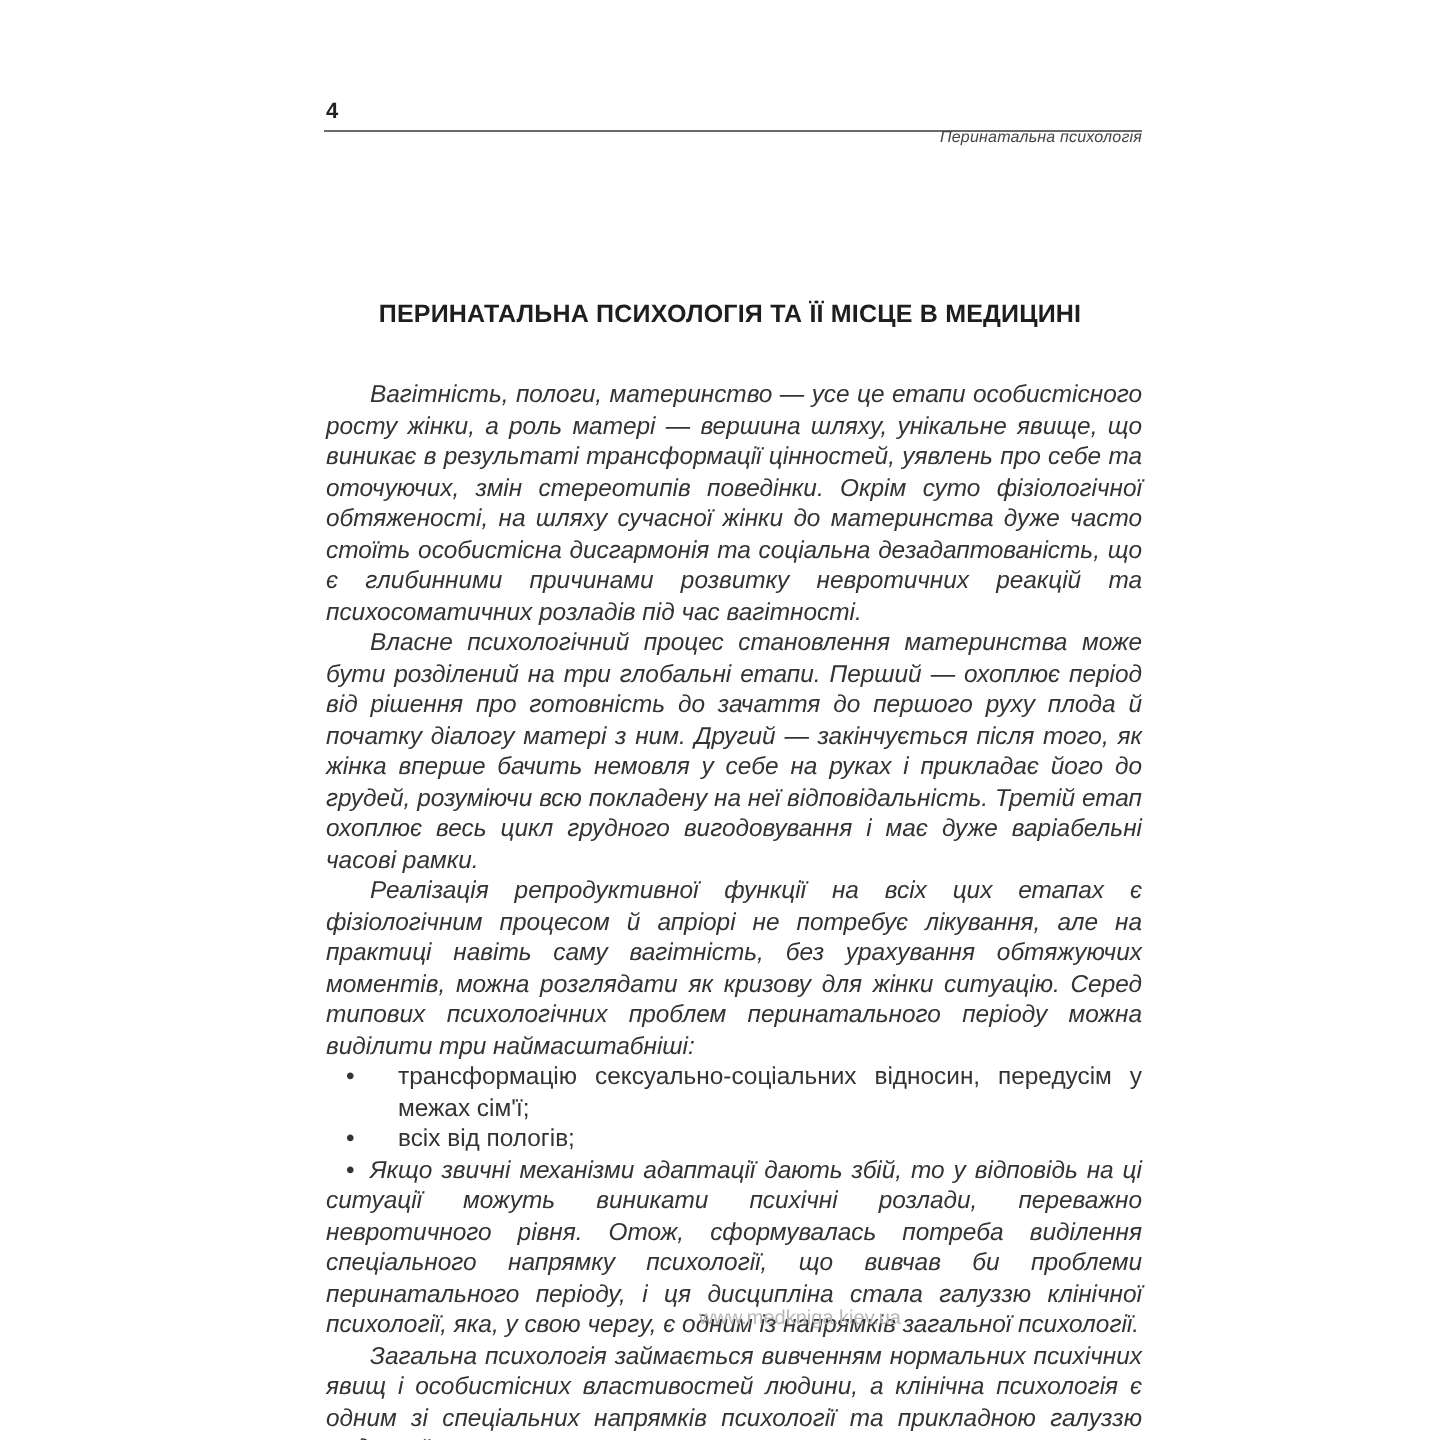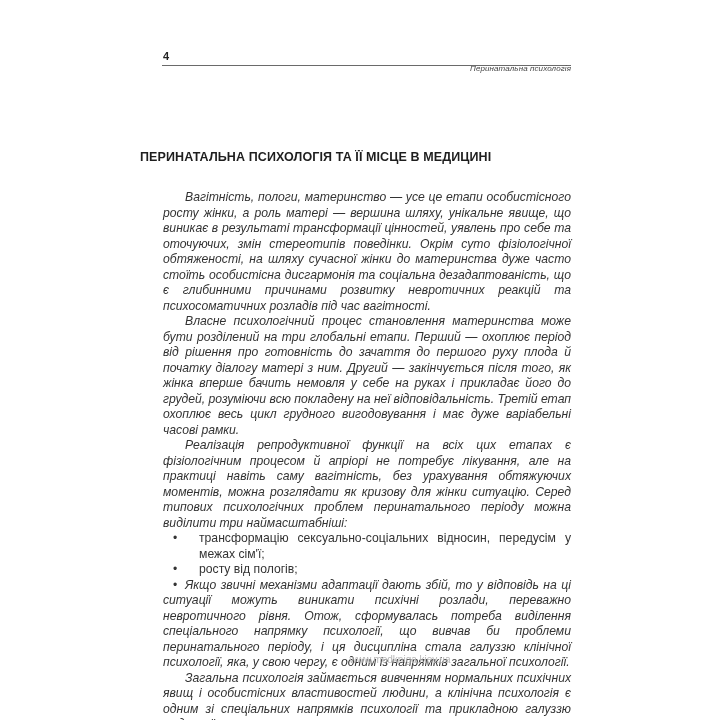--- a/index.html
+++ b/index.html
@@ -44,20 +44,21 @@
       font-size: 8px;
       font-style: italic;
       color: #444;
       letter-spacing: 0.1px;
     }
     .chapter-title {
       position: absolute;
       left: 140px;
       width: 450px;
       top: 150px;
+      text-align: center;
       font-size: 12.5px;
       font-weight: bold;
       color: #1e1e1e;
       letter-spacing: 0.1px;
     }
     .body-text {
       position: absolute;
       left: 163px;
       top: 190px;
       width: 408px;
@@ -114,21 +115,21 @@
     <p>Вагітність, пологи, материнство — усе це етапи особистісного росту жінки, а роль матері — вершина шляху, унікальне явище, що виникає в результаті трансформації цінностей, уявлень про себе та оточуючих, змін стереотипів поведінки. Окрім суто фізіологічної обтяженості, на шляху сучасної жінки до материнства дуже часто стоїть особистісна дисгармонія та соціальна дезадаптованість, що є глибинними причинами розвитку невротичних реакцій та психосоматичних розладів під час вагітності.</p>
     <p>Власне психологічний процес становлення материнства може бути розділений на три глобальні етапи. Перший — охоплює період від рішення про готовність до зачаття до першого руху плода й початку діалогу матері з ним. Другий — закінчується після того, як жінка вперше бачить немовля у себе на руках і прикладає його до грудей, розуміючи всю покладену на неї відповідальність. Третій етап охоплює весь цикл грудного вигодовування і має дуже варіабельні часові рамки.</p>
     <p>Реалізація репродуктивної функції на всіх цих етапах є фізіологічним процесом й апріорі не потребує лікування, але на практиці навіть саму вагітність, без урахування обтяжуючих моментів, можна розглядати як кризову для жінки ситуацію. Серед типових психологічних проблем перинатального періоду можна виділити три наймасштабніші:</p>
     <ul>
       <li>
         <span class="bullet">•</span>
         <span>трансформацію сексуально-соціальних відносин, передусім у межах сім'ї;</span>
       </li>
       <li>
         <span class="bullet">•</span>
-        <span>росту від пологів;</span>
+        <span>всіх від пологів;</span>
       </li>
       <li>
         <span class="bullet">•</span>
       </li>
     </ul>
     <p>Якщо звичні механізми адаптації дають збій, то у відповідь на ці ситуації можуть виникати психічні розлади, переважно невротичного рівня. Отож, сформувалась потреба виділення спеціального напрямку психології, що вивчав би проблеми перинатального періоду, і ця дисципліна стала галуззю клінічної психології, яка, у свою чергу, є одним із напрямків загальної психології.</p>
     <p>Загальна психологія займається вивченням нормальних психічних явищ і особистісних властивостей людини, а клінічна психологія є одним зі спеціальних напрямків психології та прикладною галуззю медичної практики.</p>
   </div>
 
   <div class="footer-url">www.medkniga.kiev.ua</div>

